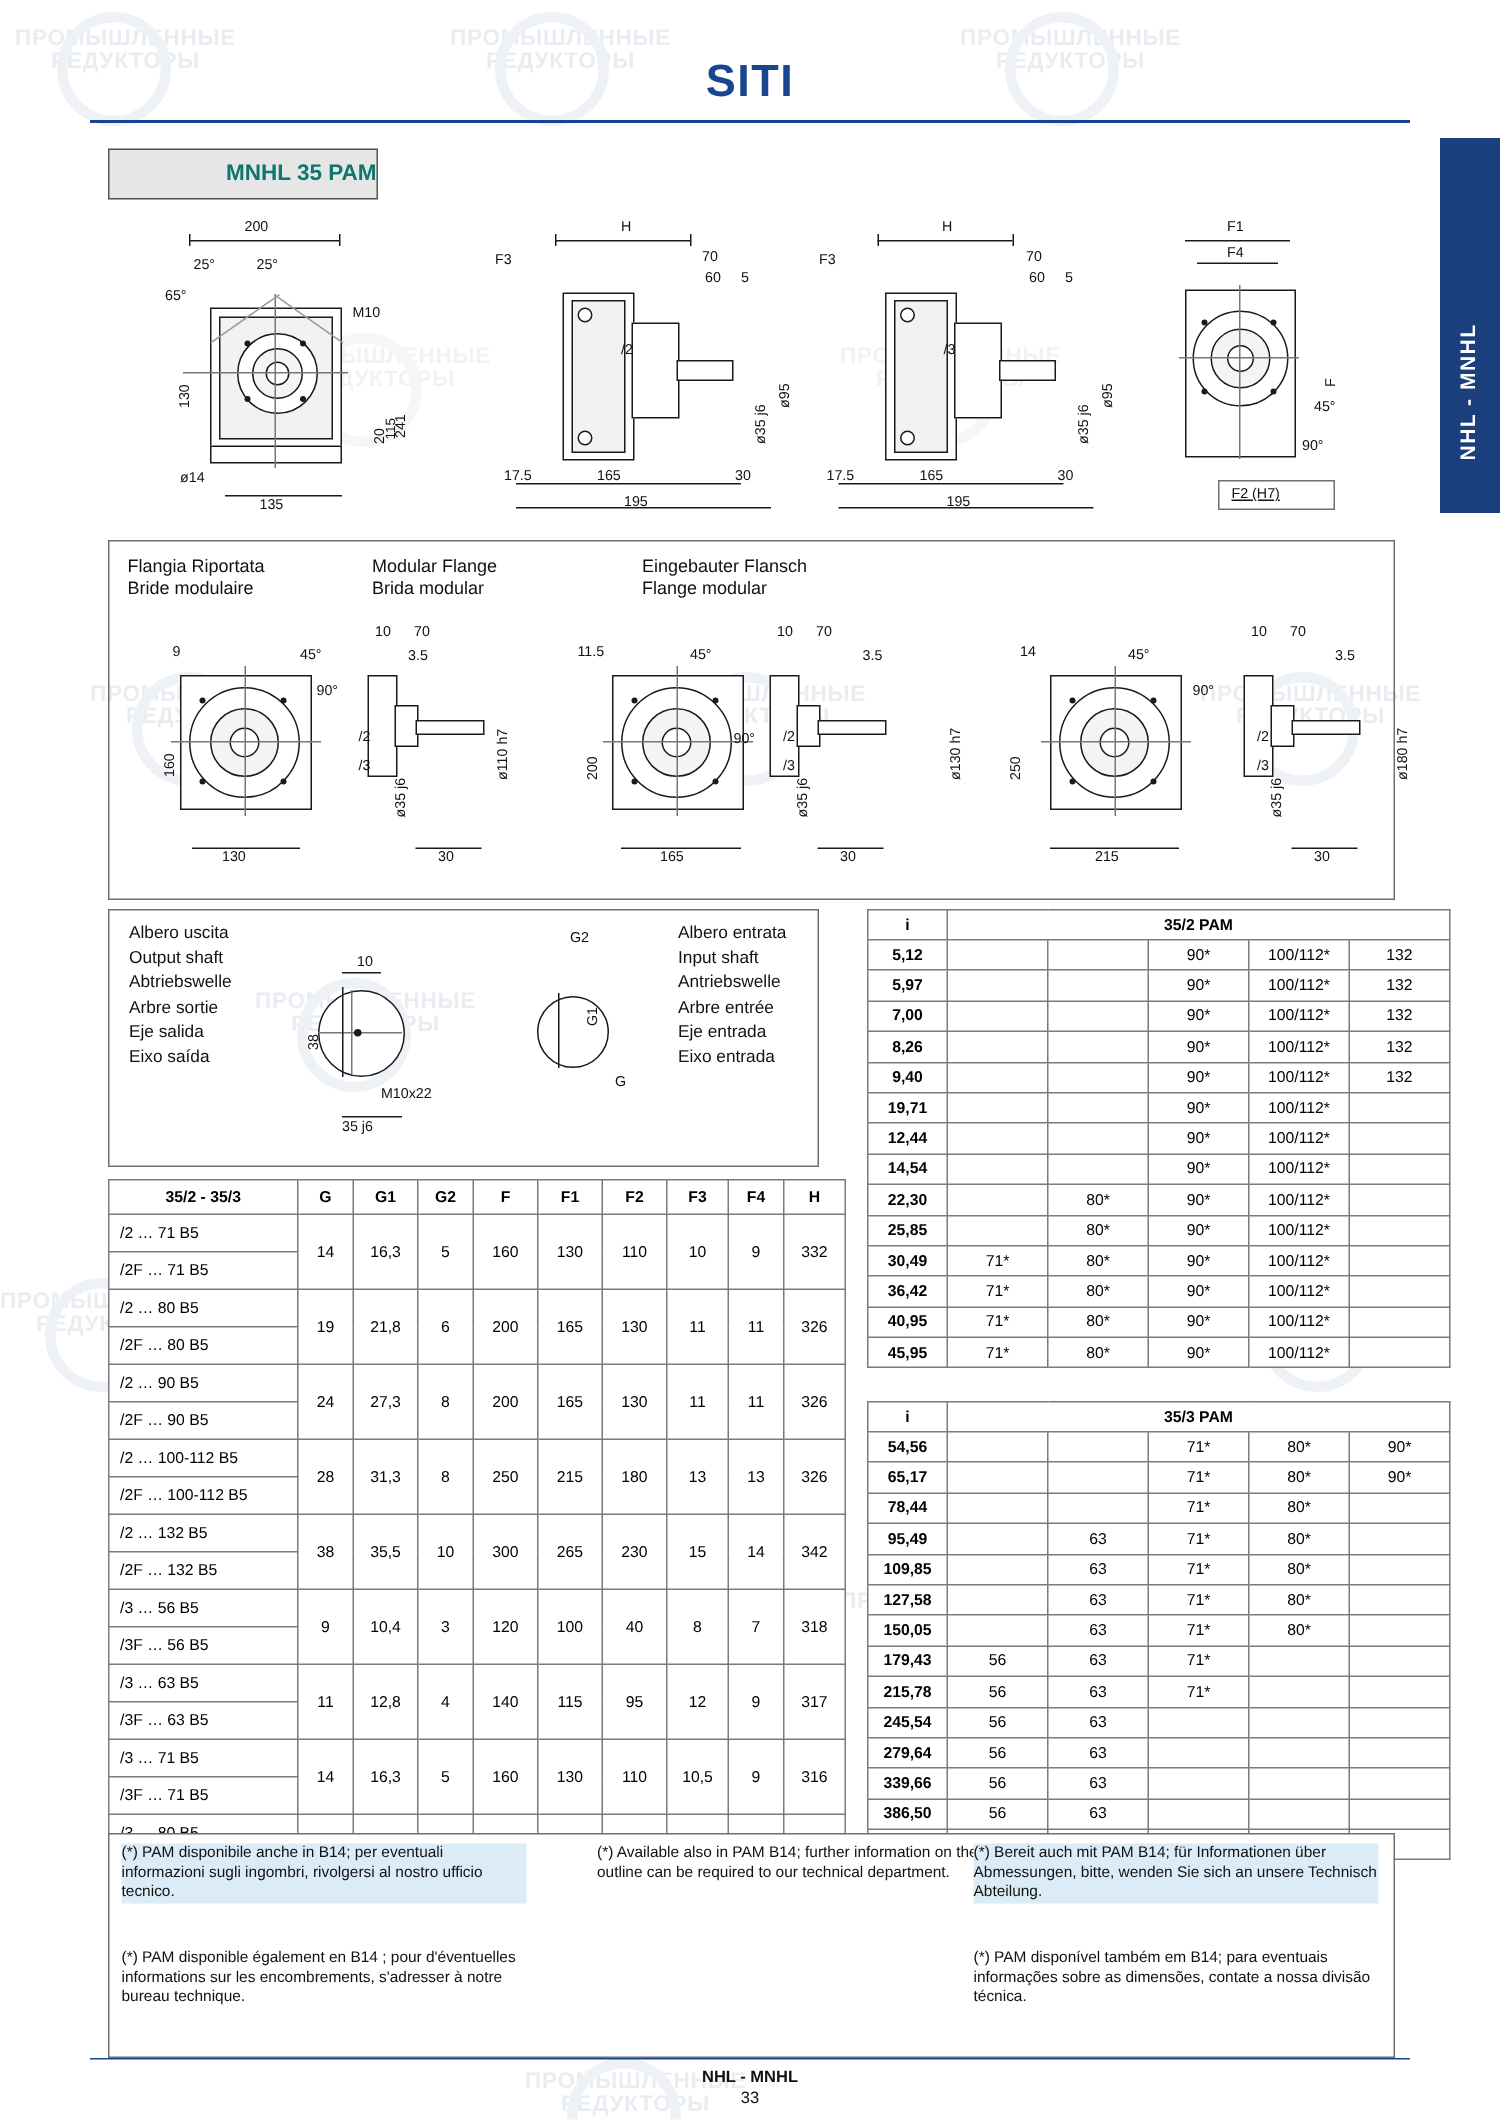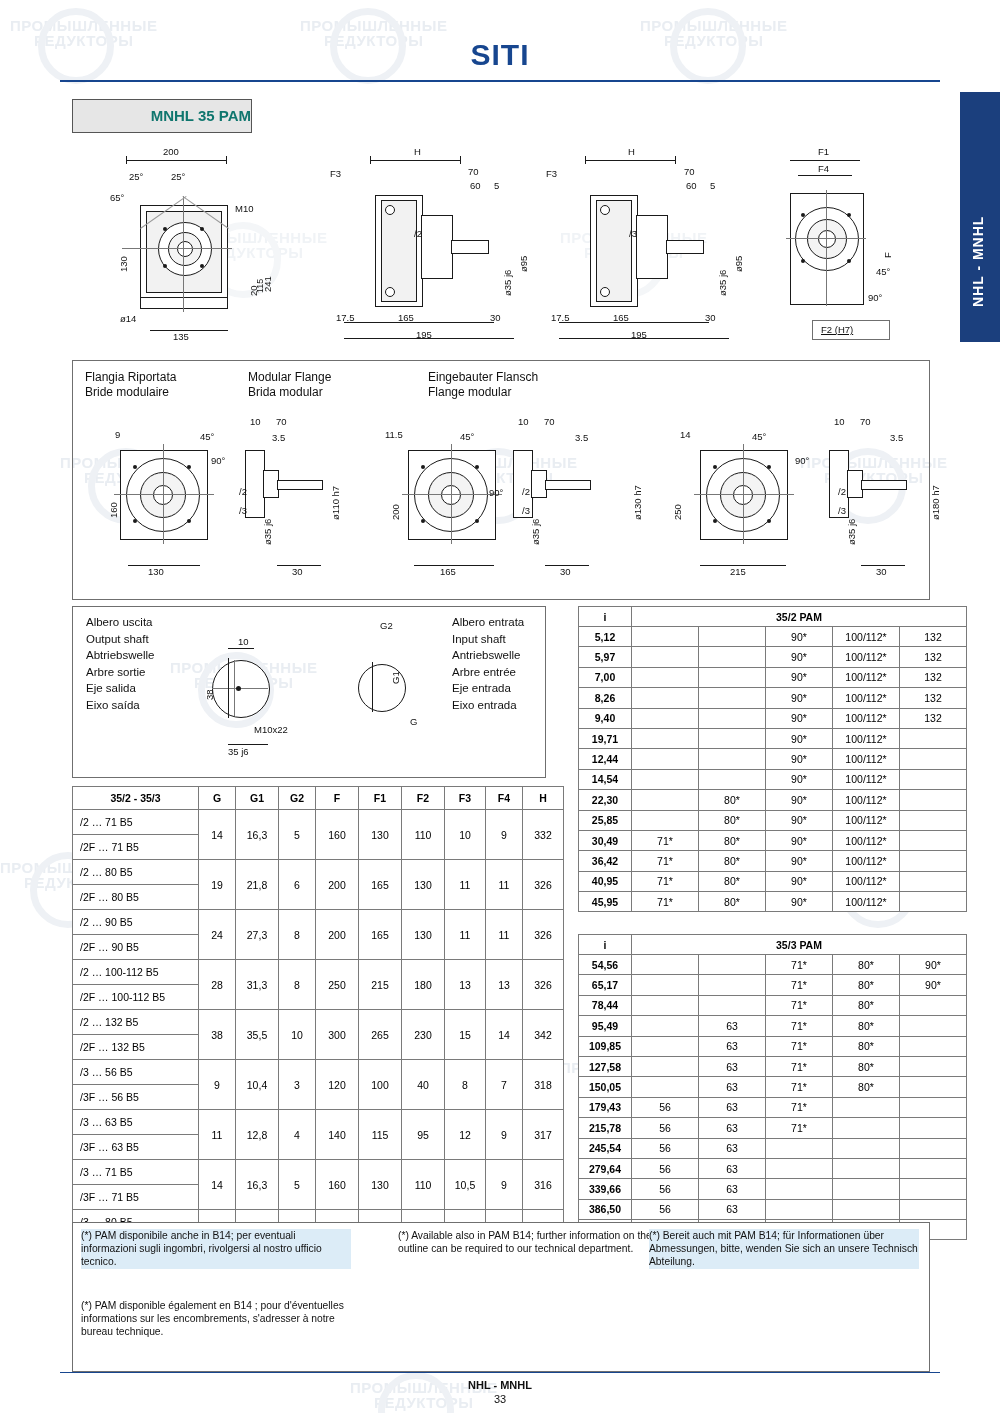--- a/index.html
+++ b/index.html
@@ -884,20 +884,21 @@
           <td style="width: 66px;"></td>
         </tr>
       </tbody>
   </table>
 
   <div class="notes">
     <div class="notecol hl" style="left:8px;">(*) PAM disponibile anche in B14; per eventuali informazioni sugli ingombri, rivolgersi al nostro ufficio tecnico.</div>
     <div class="notecol" style="left:292px;margin-left:33px;">(*) Available also in PAM B14; further information on the outline can be required to our technical department.</div>
     <div class="notecol hl" style="left:576px;">(*) Bereit auch mit PAM B14; für Informationen über Abmessungen, bitte, wenden Sie sich an unsere Technisch Abteilung.</div>
     <div class="notecol" style="left:8px;top:76px;">(*) PAM disponible également en B14 ; pour d'éventuelles informations sur les encombrements, s'adresser à notre bureau technique.</div>
+    <div class="notecol" style="left:576px;top:76px;">(*) PAM disponível também em B14; para eventuais informações sobre as dimensões, contate a nossa divisão técnica.</div>
   </div>
 
   <div class="footrule"></div>
   <div class="footer">
     <div>NHL - MNHL</div>
     <div class="pg">33</div>
   </div>
 
 </div>
 

